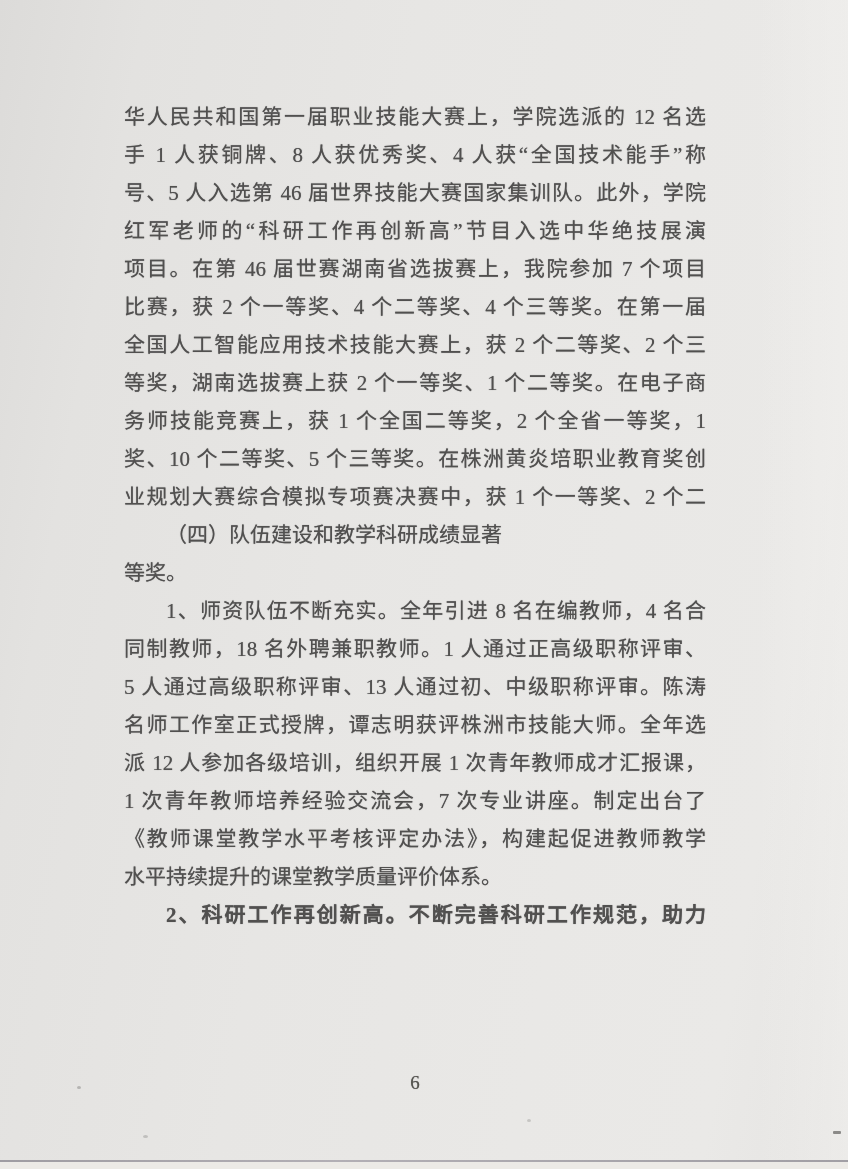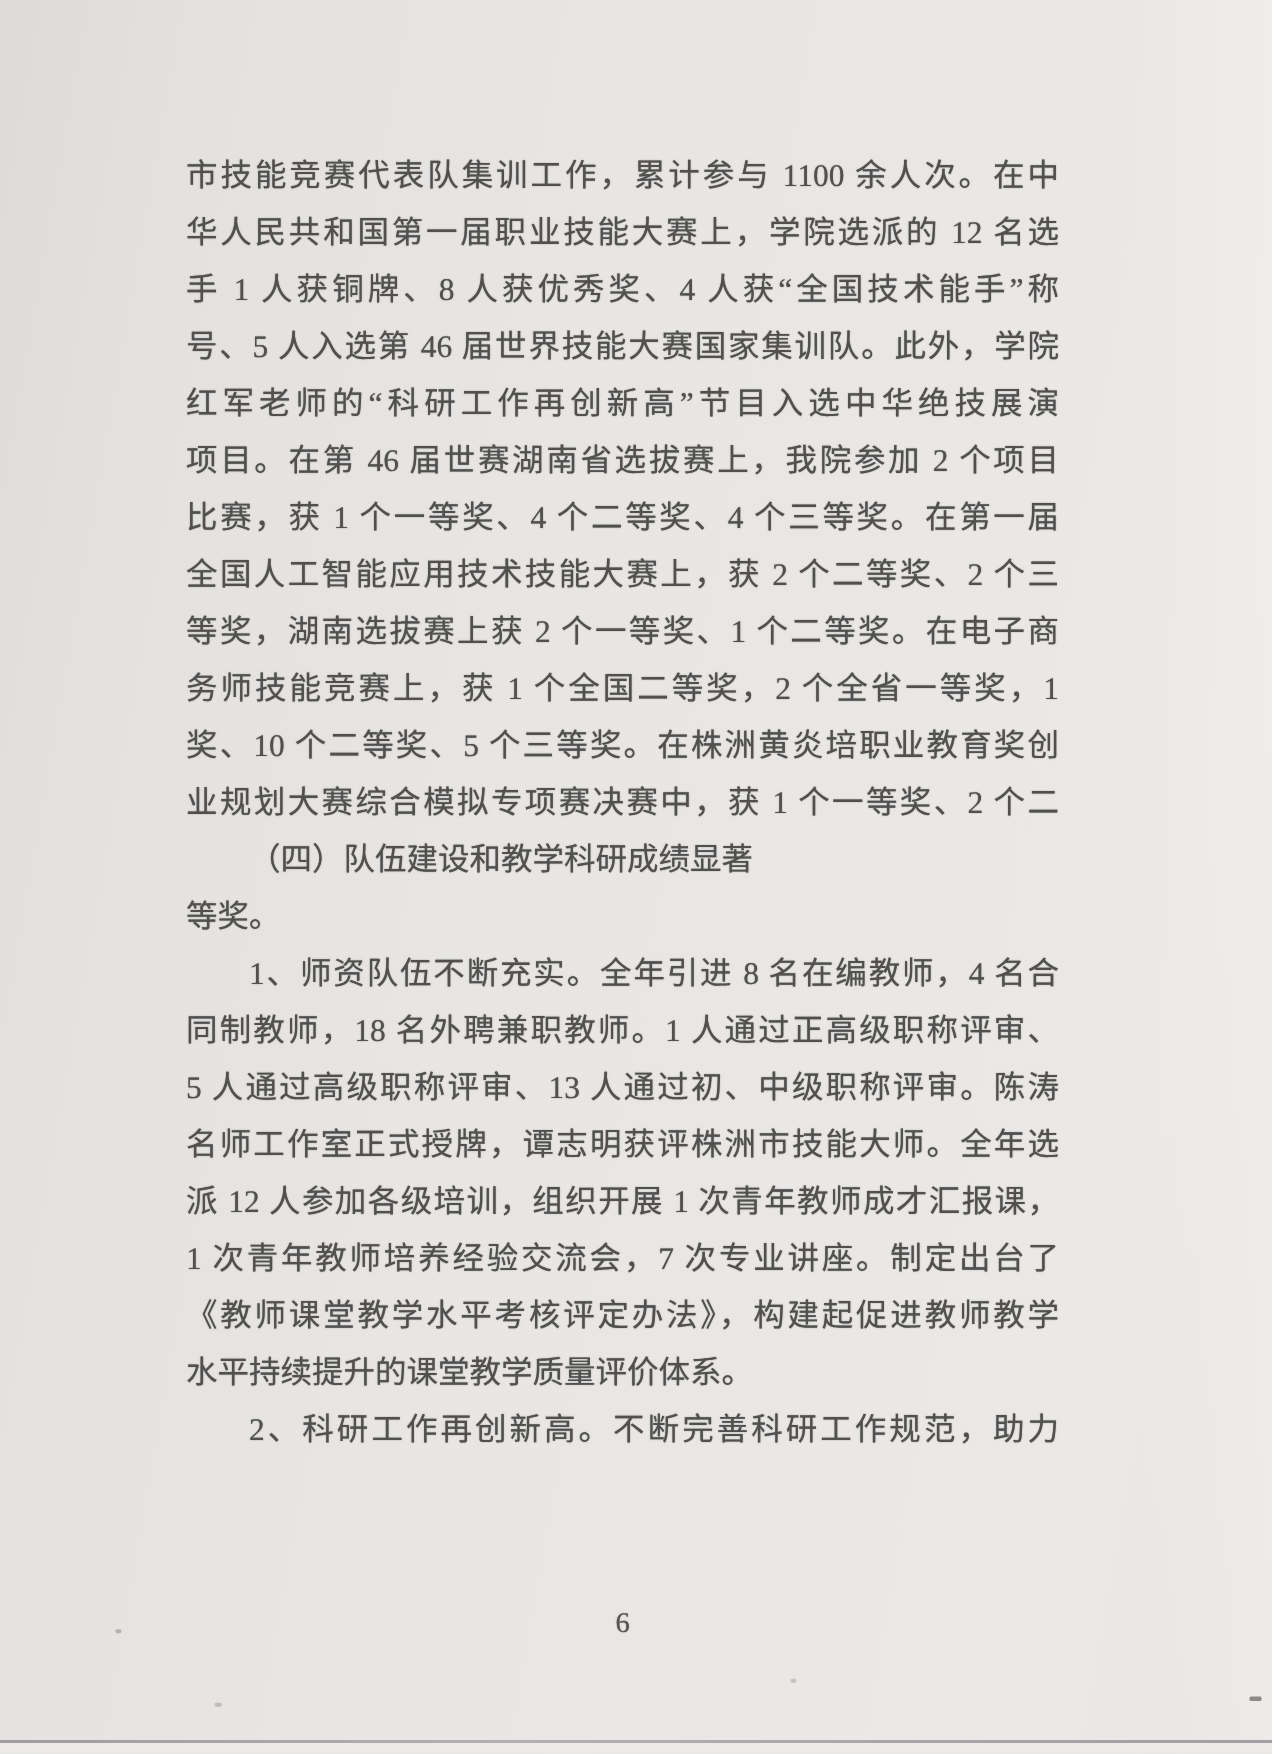--- a/index.html
+++ b/index.html
@@ -52,43 +52,42 @@
   .speck.s4 { left: 833px; top: 1131px; width: 8px; height: 3px; border-radius: 1px; background: #8b8a88; }
 </style>
 </head>
 <body>
 
 <div class="page">
   <div class="edge-light"></div>
 
   <div class="text-block">
 
-  <div class="line just">市技能竞赛代表队集训工作，累计参与 1100 余人次。在中</div>
       <div class="line just">华人民共和国第一届职业技能大赛上，学院选派的 12 名选</div>
       <div class="line just">手 1 人获铜牌、8 人获优秀奖、4 人获“全国技术能手”称</div>
       <div class="line just">号、5 人入选第 46 届世界技能大赛国家集训队。此外，学院</div>
       <div class="line just">红军老师的“科研工作再创新高”节目入选中华绝技展演</div>
-      <div class="line just">项目。在第 46 届世赛湖南省选拔赛上，我院参加 2 个项目</div>
-      <div class="line just">比赛，获 1 个一等奖、4 个二等奖、4 个三等奖。在第一届</div>
+      <div class="line just">项目。在第 46 届世赛湖南省选拔赛上，我院参加 7 个项目</div>
+      <div class="line just">比赛，获 2 个一等奖、4 个二等奖、4 个三等奖。在第一届</div>
       <div class="line just">全国人工智能应用技术技能大赛上，获 2 个二等奖、2 个三</div>
       <div class="line just">等奖，湖南选拔赛上获 2 个一等奖、1 个二等奖。在电子商</div>
       <div class="line just">务师技能竞赛上，获 1 个全国二等奖，2 个全省一等奖，1</div>
       <div class="line just">奖、10 个二等奖、5 个三等奖。在株洲黄炎培职业教育奖创</div>
       <div class="line just">业规划大赛综合模拟专项赛决赛中，获 1 个一等奖、2 个二</div>
       <div class="line" style="text-indent: 2em;">（四）队伍建设和教学科研成绩显著</div>
       <div class="line">等奖。</div>
       <div class="line just" style="text-indent: 2em; font-family: Liberation Serif, serif;">1、师资队伍不断充实。全年引进 8 名在编教师，4 名合</div>
       <div class="line just">同制教师，18 名外聘兼职教师。1 人通过正高级职称评审、</div>
       <div class="line just">5 人通过高级职称评审、13 人通过初、中级职称评审。陈涛</div>
       <div class="line just">名师工作室正式授牌，谭志明获评株洲市技能大师。全年选</div>
       <div class="line just">派 12 人参加各级培训，组织开展 1 次青年教师成才汇报课，</div>
       <div class="line just">1 次青年教师培养经验交流会，7 次专业讲座。制定出台了</div>
       <div class="line just">《教师课堂教学水平考核评定办法》，构建起促进教师教学</div>
       <div class="line">水平持续提升的课堂教学质量评价体系。</div>
-      <div class="line just" style="text-indent: 2em;">2、科研工作再创新高。不断完善科研工作规范，助力</div>
+      <div class="line just" style="text-indent: 2em; font-weight: bold;">2、科研工作再创新高。不断完善科研工作规范，助力</div>
     </div>
 
   <div class="page-number">6</div>
 
   <div class="scan-line"></div>
   <div class="bottom-strip"></div>
   <div class="speck s1"></div>
   <div class="speck s2"></div>
   <div class="speck s3"></div>
   <div class="speck s4"></div>

